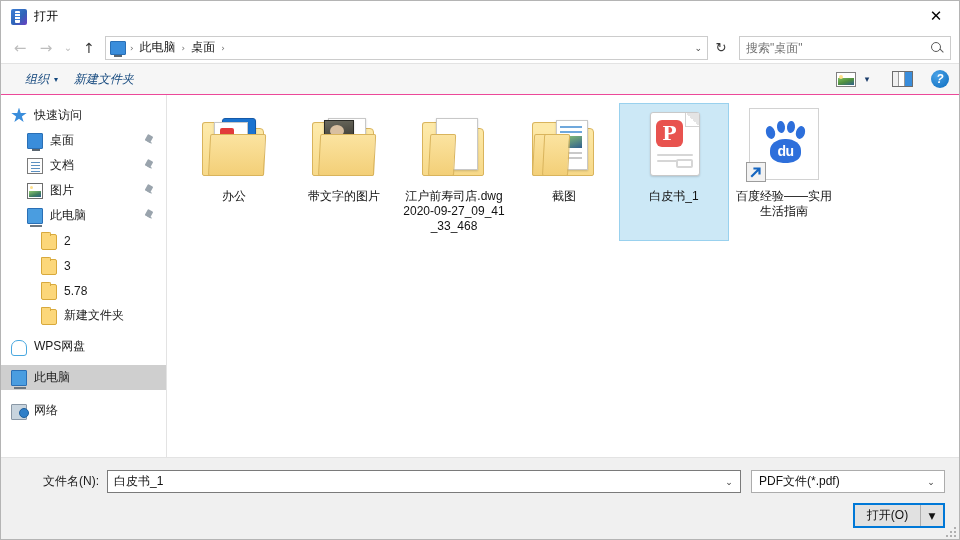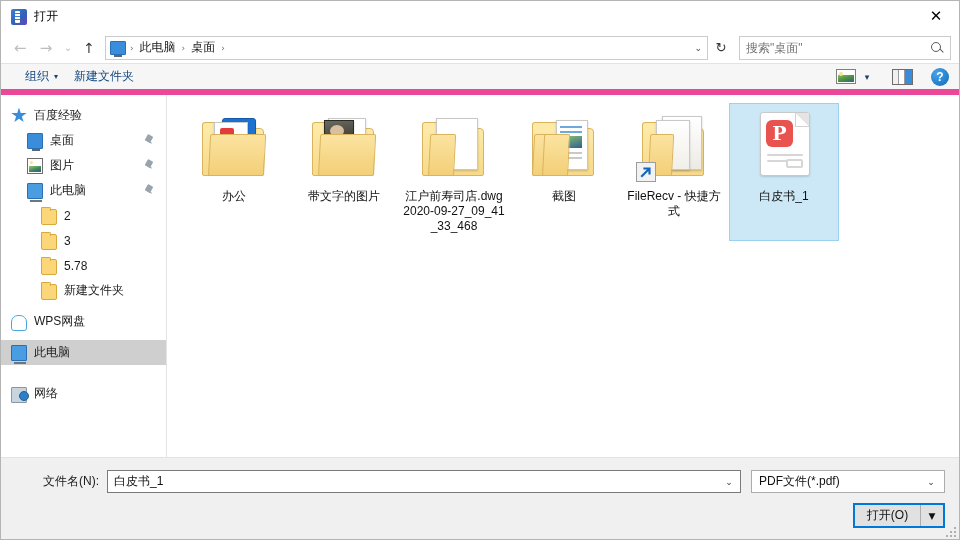--- a/index.html
+++ b/index.html
@@ -109,22 +109,22 @@
     width: 8px; height: 8px; border: 1.3px solid #5a5a5a; border-radius: 50%;
   }
   .search-icon::after {
     content: ""; position: absolute; left: 8.5px; top: 9px;
     width: 5px; height: 1.3px; background: #5a5a5a; transform: rotate(45deg);
   }
 
   
   .toolbar {
     height: 32px; min-height: 32px;
-    background: #f6f6f6; border-top: 1px solid #e3e3e3; border-bottom: 6px solid #ec4899;
-    display: flex; align-items: center; padding: 0 10px 0 16px;
+    background: #f6f6f6; border-top: 1px solid #e3e3e3; border-bottom: 1px solid #ec4899;
+    display: flex; align-items: center; padding: 0 10px 0 16px; font-style: italic;
   }
   .tb-item {
     font-size: 12px; color: #13477d; padding: 4px 8px; white-space: nowrap;
     display: flex; align-items: center; gap: 5px;
   }
   .tb-caret { font-size: 8px; color: #13477d; font-family: "DejaVu Sans", sans-serif; }
   .tb-spacer { flex: 1; }
   .tb-right { display: flex; align-items: center; gap: 2px; }
   .view-icon {
     width: 20px; height: 15px; border: 1px solid #808080; background: #fff;
@@ -446,30 +446,35 @@
       <div class="help-icon">?</div>
     </div>
   </div>
 
   <div class="body">
 
     <div class="sidebar">
 
       <div class="nav-row">
         <span class="ico ic-star"></span>
-        <span class="label">百度经验</span>
+        <span class="label">快速访问</span>
       </div>
 
       <div class="nav-row lvl1">
         <span class="ico ic-monitor"></span>
         <span class="label">桌面</span>
         <span class="pin"><span class="pin-glyph"></span></span>
       </div>
 
 
+      <div class="nav-row lvl1">
+        <span class="ico ic-doc"></span>
+        <span class="label">文档</span>
+        <span class="pin"><span class="pin-glyph"></span></span>
+      </div>
 
       <div class="nav-row lvl1">
         <span class="ico ic-pic"></span>
         <span class="label">图片</span>
         <span class="pin"><span class="pin-glyph"></span></span>
       </div>
 
       <div class="nav-row lvl1">
         <span class="ico ic-pc"></span>
         <span class="label">此电脑</span>
@@ -499,21 +504,21 @@
       <div class="nav-row" style="margin-top:6px">
         <span class="ico ic-cloud"></span>
         <span class="label">WPS网盘</span>
       </div>
 
       <div class="nav-row selected" style="margin-top:6px">
         <span class="ico ic-pc"></span>
         <span class="label">此电脑</span>
       </div>
 
-      <div class="nav-row" style="margin-top:16px">
+      <div class="nav-row" style="margin-top:8px">
         <span class="ico ic-net"></span>
         <span class="label">网络</span>
       </div>
 
     </div>
 
     <div class="filearea">
       <div class="grid">
 
         <div class="tile">
@@ -563,49 +568,55 @@
             <div class="sheet" style="left:34px;top:23px;width:22px;height:1.5px;background:#6fa8dc;border:none;box-shadow:none;"></div>
             <div class="sheet" style="left:34px;top:28px;width:22px;height:12px;background:linear-gradient(160deg,#8fc96f,#2f5f8f);border:none;box-shadow:none;"></div>
             <div class="sheet" style="left:34px;top:44px;width:22px;height:1.5px;background:#c9c9c9;border:none;box-shadow:none;"></div>
             <div class="sheet" style="left:34px;top:49px;width:22px;height:1.5px;background:#c9c9c9;border:none;box-shadow:none;"></div>
             <div class="folder-front" style="left:6px;width:30px;"></div>
             <div class="folder-front" style="left:16px;width:26px;"></div>
           </div>
           <div class="tile-label">截图</div>
         </div>
 
-        <div class="tile">
-          <div class="thumb">
-            <div class="folder-back"></div>
-            <div class="sheet" style="left:26px;top:8px;width:40px;height:54px;background:linear-gradient(180deg,#ffffff,#eceae4);"></div>
-            <div class="sheet" style="left:20px;top:12px;width:34px;height:50px;background:linear-gradient(180deg,#ffffff,#f1efe8);"></div>
-            <div class="folder-front" style="width:24px;"></div>
-            <div class="shortcut-badge">
-              <svg width="14" height="14" viewBox="0 0 14 14">
-                <path d="M3 11 L10 4 M5.5 3.5 L10.5 3.5 L10.5 8.5" stroke="#1565c0" stroke-width="2.2" fill="none" stroke-linecap="square"></path>
-              </svg>
-            </div>
-          </div>
-          <div class="tile-label">FileRecv - 快捷方式</div>
-        </div>
 
         <div class="tile selected">
           <div class="thumb">
             <div class="pdfdoc">
               <div class="pdf-badge">P</div>
               <div class="pdf-lines">
                   <i></i>
                   <i class="short"></i>
                 </div>
               <div class="pdf-box"></div>
             </div>
           </div>
           <div class="tile-label">白皮书_1</div>
         </div>
 
+        <div class="tile">
+          <div class="thumb">
+            <div class="baidu-card">
+              <div class="paw">
+                <i class="t1"></i>
+                  <i class="t2"></i>
+                  <i class="t3"></i>
+                  <i class="t4"></i>
+                <i class="pad"></i>
+                <span class="du">du</span>
+              </div>
+            </div>
+            <div class="shortcut-badge">
+              <svg width="14" height="14" viewBox="0 0 14 14">
+                <path d="M3 11 L10 4 M5.5 3.5 L10.5 3.5 L10.5 8.5" stroke="#1565c0" stroke-width="2.2" fill="none" stroke-linecap="square"></path>
+              </svg>
+            </div>
+          </div>
+          <div class="tile-label">百度经验——实用生活指南</div>
+        </div>
 
       </div>
     </div>
   </div>
 
   <div class="bottom">
     <div class="row">
       <div class="fn-label">文件名(N):</div>
       <div class="fn-input">
         <input type="text" value="白皮书_1" style="">

